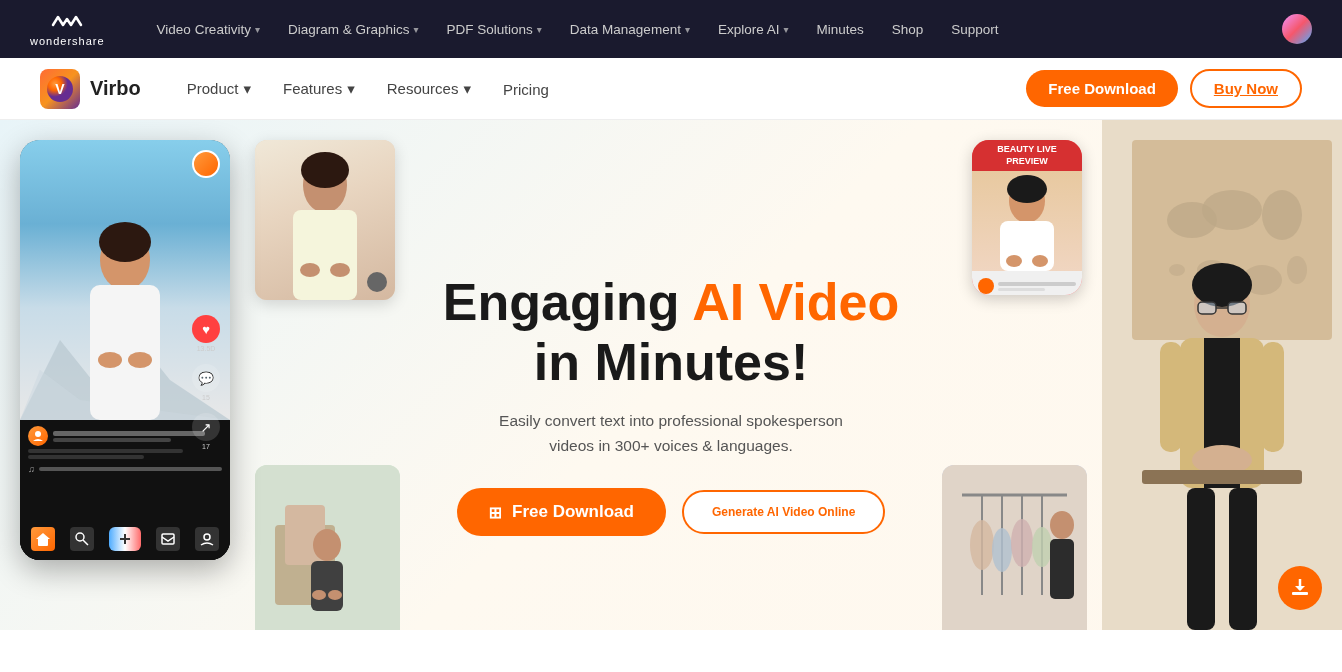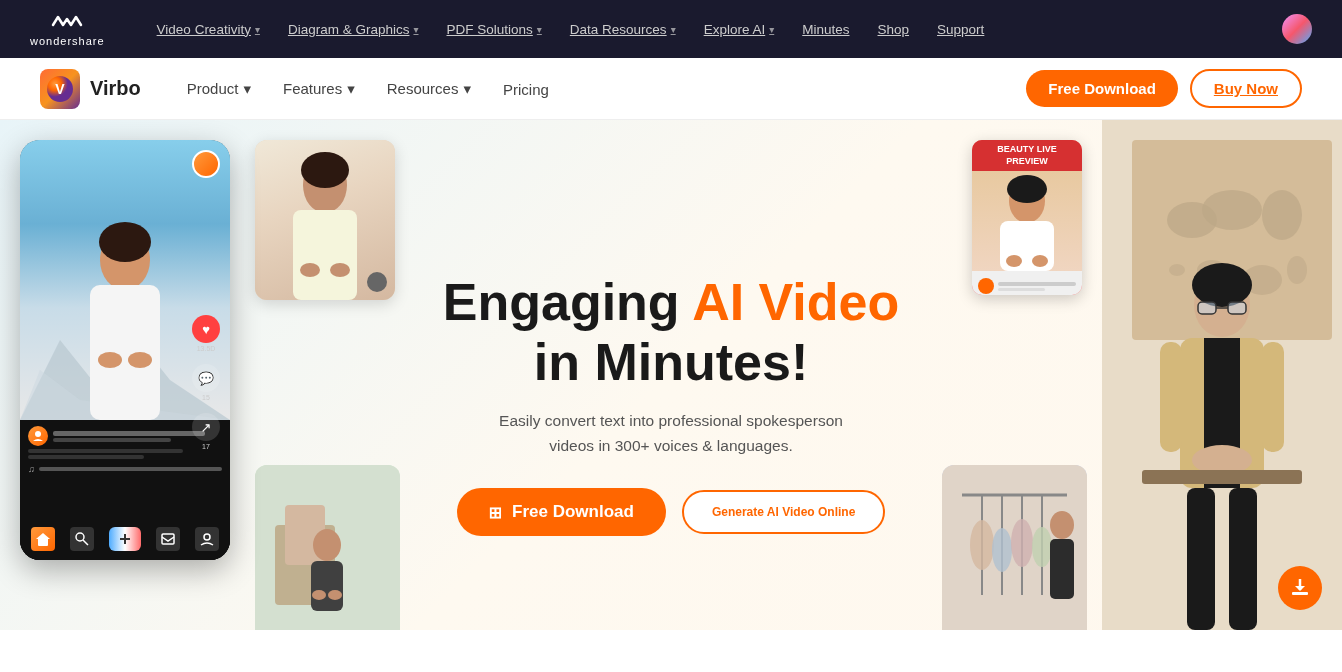--- a/index.html
+++ b/index.html
@@ -39,21 +39,20 @@
     }
     .top-nav-item {
       color: #ccc;
       font-size: 13.5px;
       padding: 6px 12px;
       cursor: pointer;
       display: flex;
       align-items: center;
       gap: 4px;
       white-space: nowrap;
-      text-decoration: underline;
     }
     .top-nav-item .chevron {
       font-size: 10px;
       opacity: 0.7;
     }
     .top-nav-right {
       display: flex;
       align-items: center;
       gap: 16px;
     }
@@ -209,21 +208,21 @@
       z-index: 4;
     }
 
     
     .beauty-card {
       position: absolute;
       right: 260px;
       top: 20px;
       width: 110px;
       height: 155px;
-      border-radius: 10px;
+      border-radius: 17px;
       overflow: hidden;
       background: #ff6b6b;
       box-shadow: 0 4px 15px rgba(0,0,0,0.2);
       z-index: 4;
     }
     .beauty-card-header {
       background: #d63031;
       color: white;
       font-size: 9px;
       font-weight: bold;
@@ -421,21 +420,21 @@
     </div>
     <div class="top-nav-item">
       <span>Diagram &amp; Graphics</span>
       <span class="chevron">▾</span>
     </div>
     <div class="top-nav-item">
       <span>PDF Solutions</span>
       <span class="chevron">▾</span>
     </div>
     <div class="top-nav-item">
-      <span>Data Resources</span>
+      <span>Data Management</span>
       <span class="chevron">▾</span>
     </div>
     <div class="top-nav-item">
       <span>Explore AI</span>
       <span class="chevron">▾</span>
     </div>
     <div class="top-nav-item">
       <span>Minutes</span>
     </div>
     <div class="top-nav-item">

